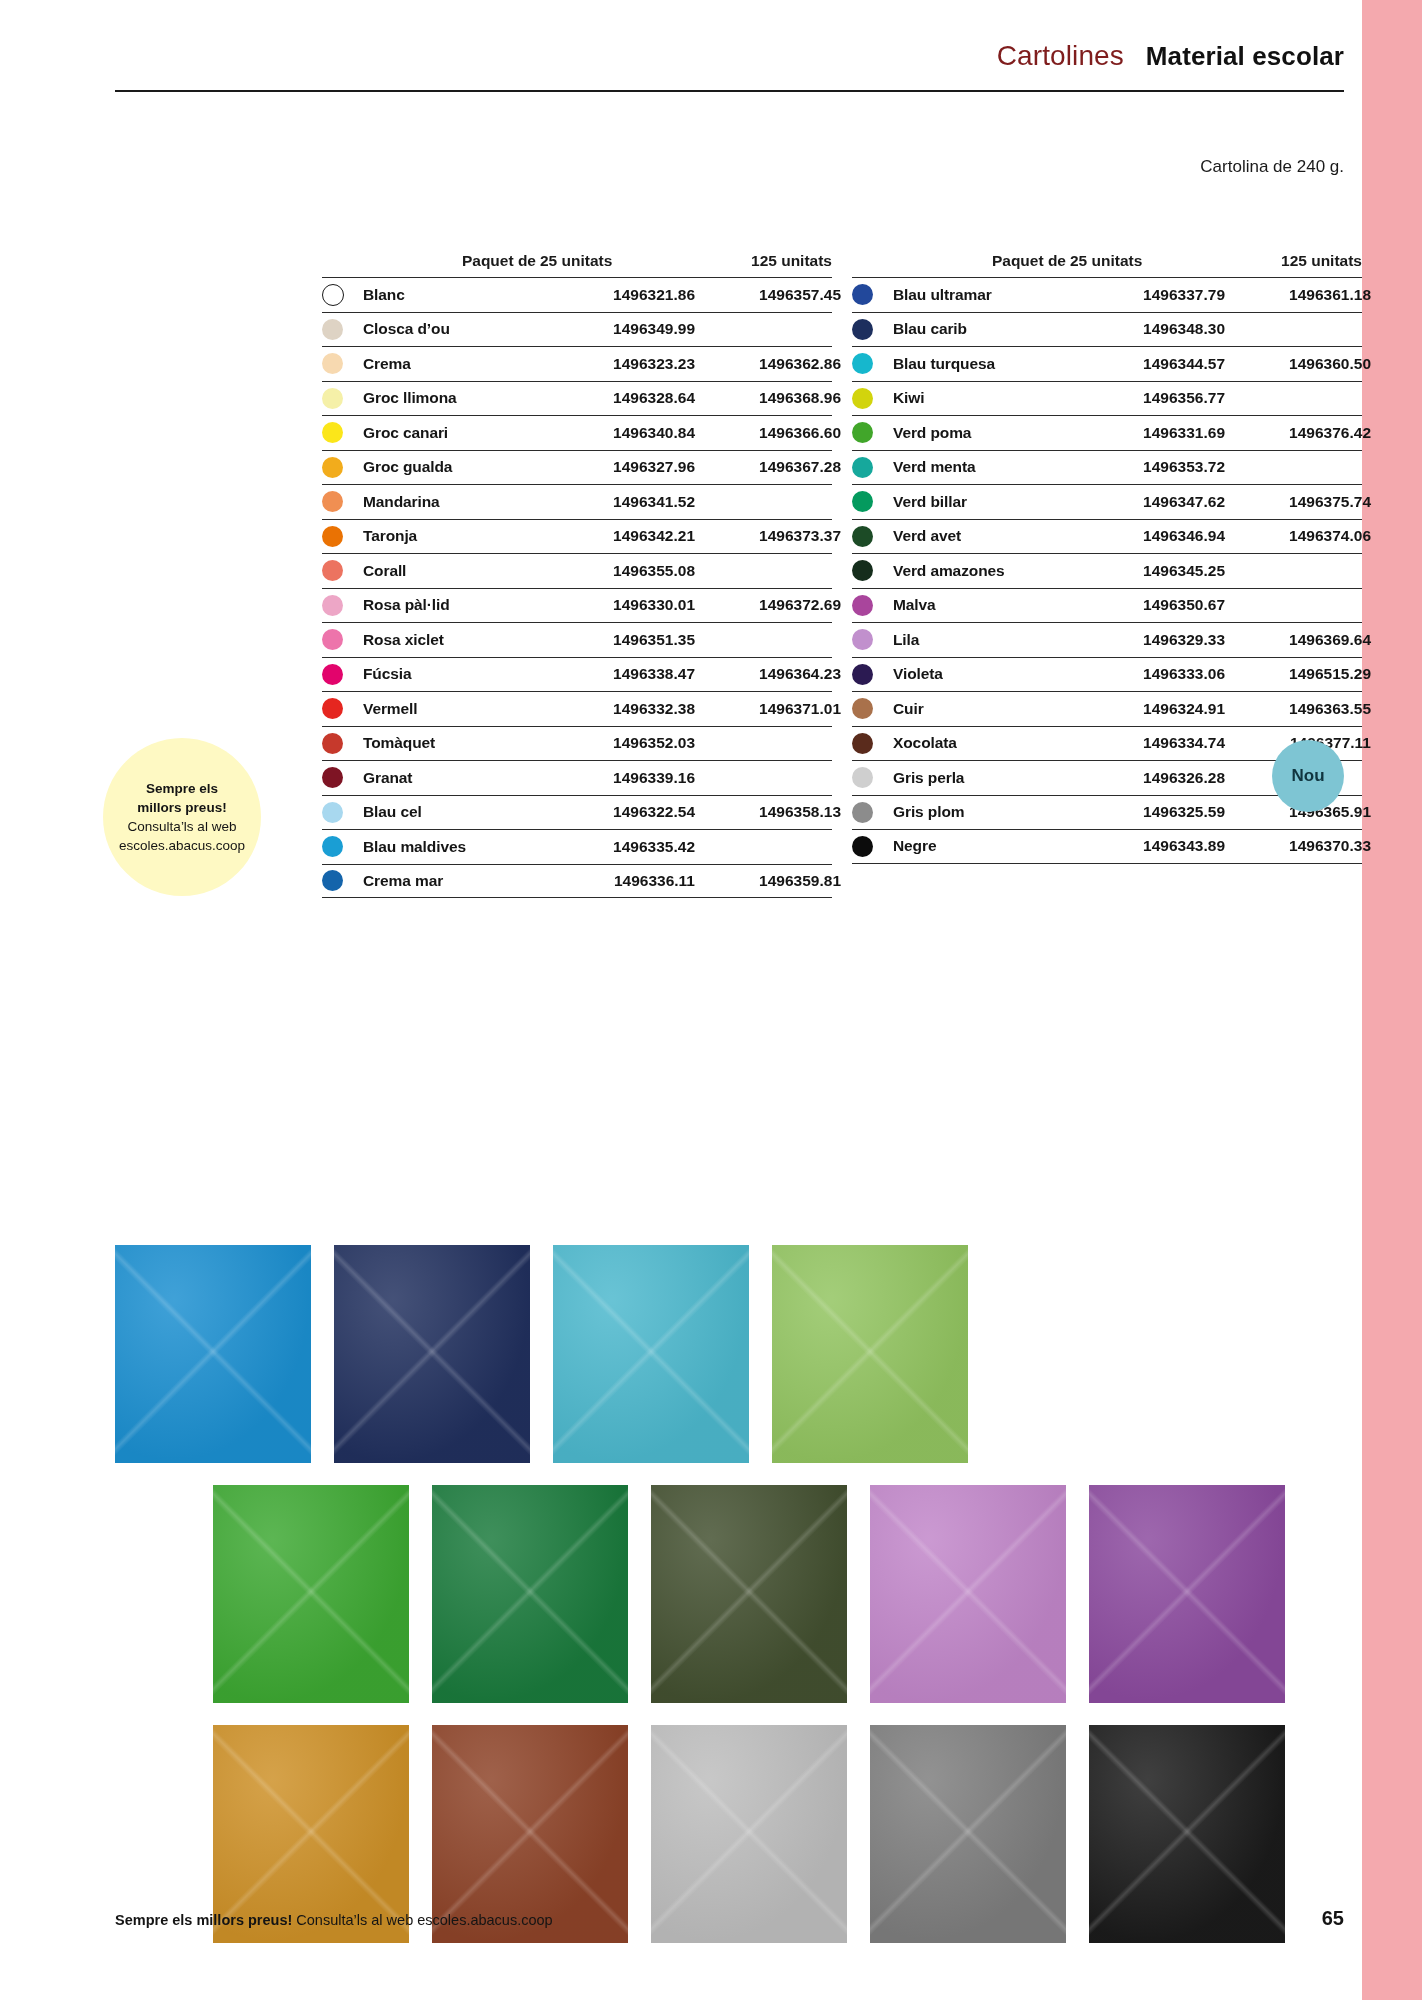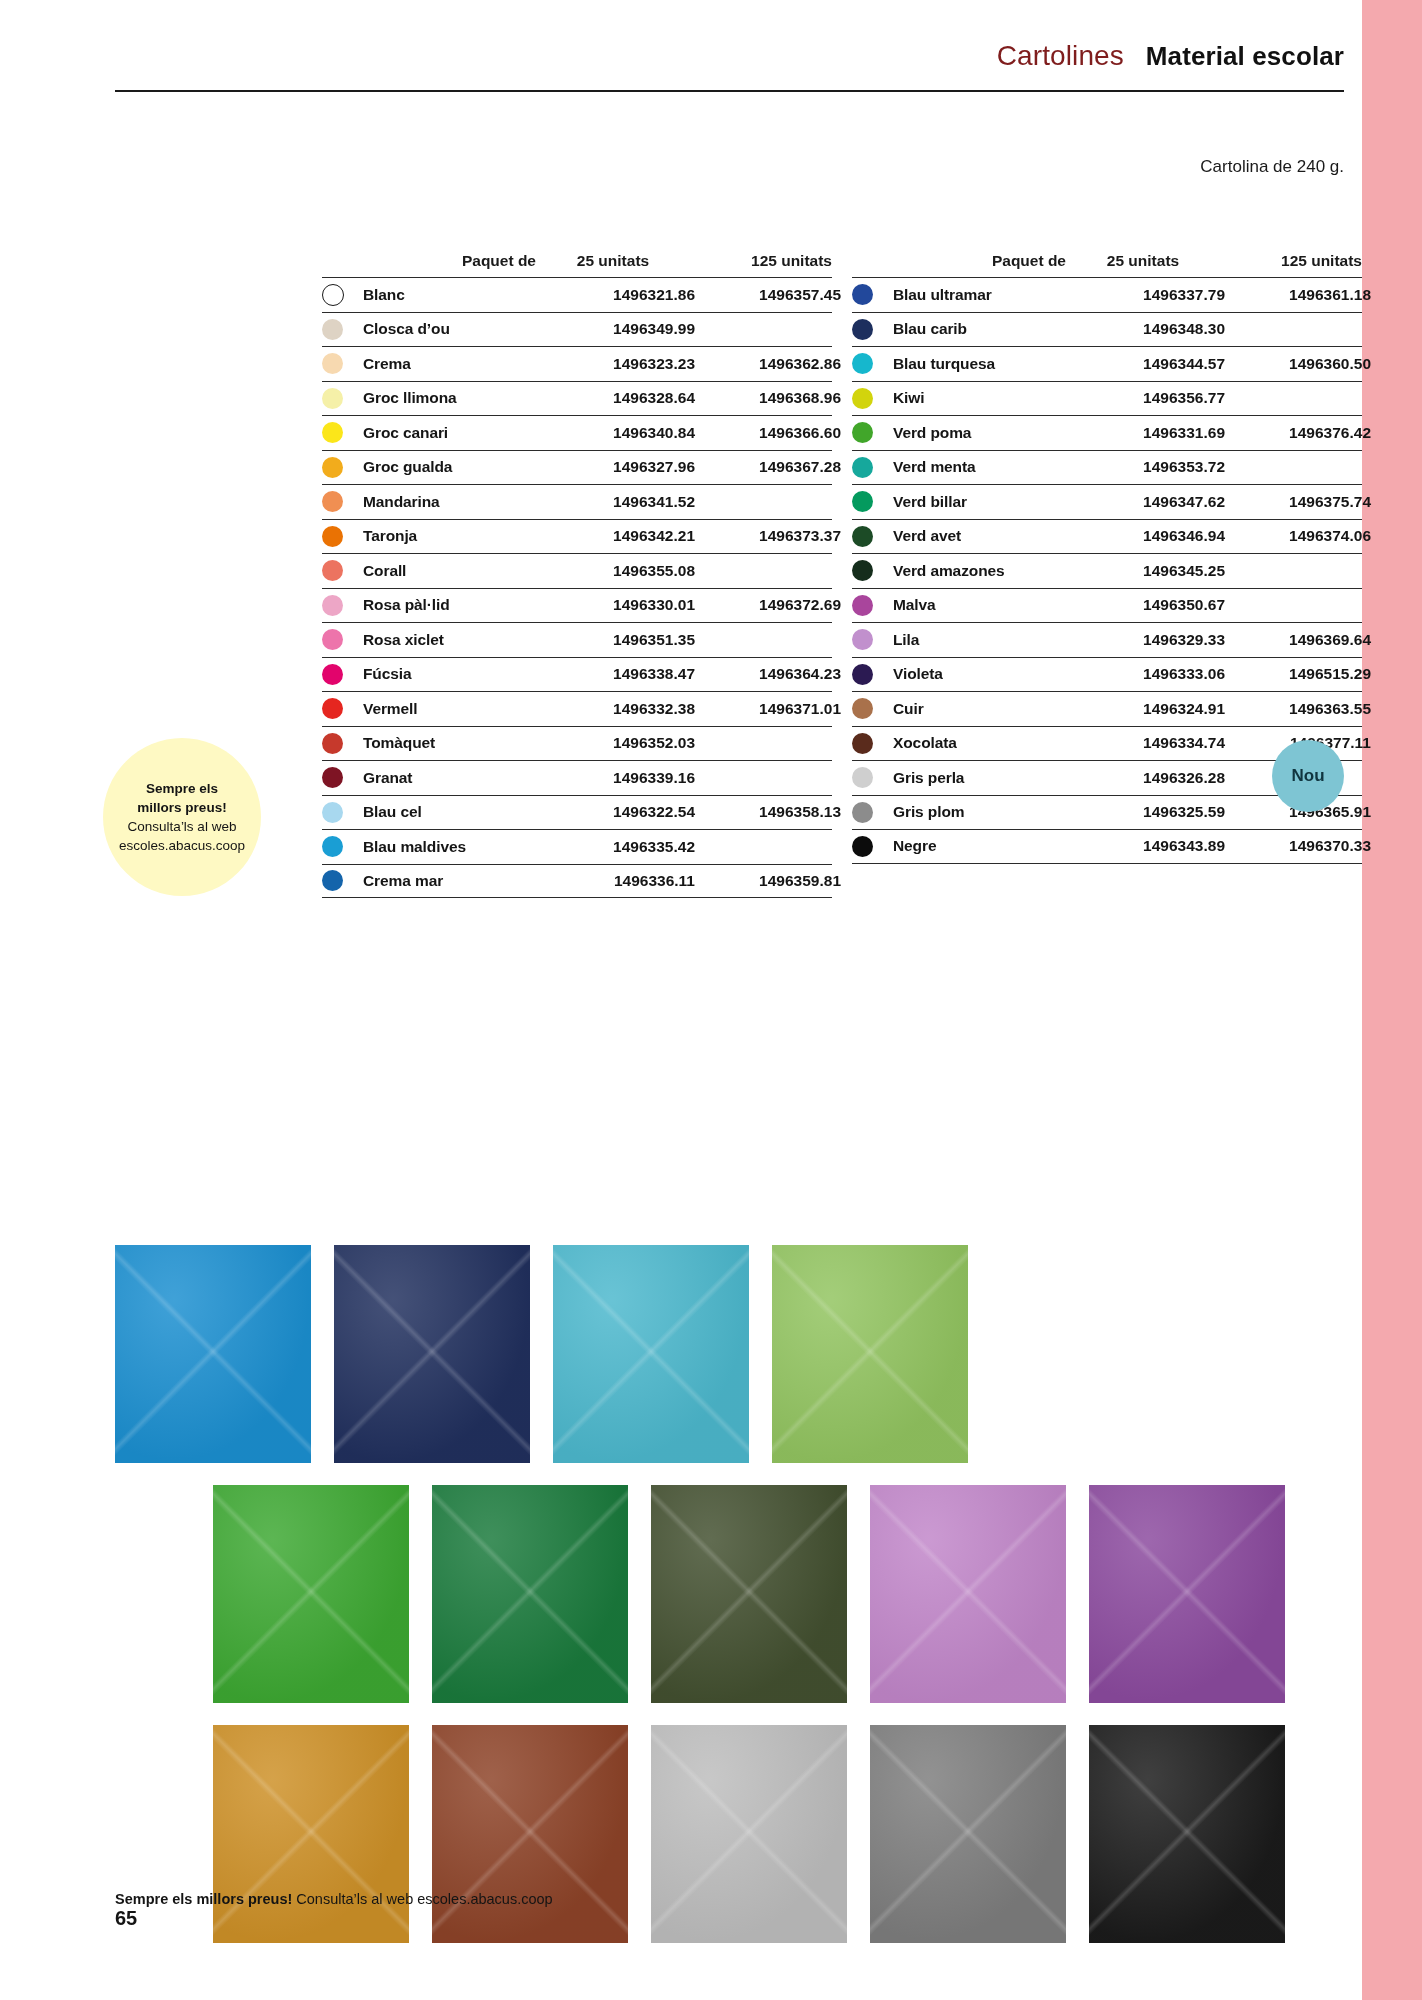--- a/index.html
+++ b/index.html
@@ -97,21 +97,21 @@
     padding-bottom: 7px;
   }
   .th {
     font-size: 15.5px;
     font-weight: 700;
     color: #1a1a1a;
     white-space: nowrap;
   }
   .col-swatch { width: 26px; flex: 0 0 26px; }
   .col-name   { width: 192px; flex: 0 0 192px; }
-  .col-p25    { width: 146px; flex: 0 0 146px; text-align: center; }
+  .col-p25    { width: 146px; flex: 0 0 146px; text-align: left; }
   .col-p125   { width: 146px; flex: 0 0 146px; text-align: right; }
   .thead .col-name { text-align: right; padding-right: 4px; }
 
   .trow {
     display: flex;
     align-items: center;
     height: 34.5px;
     border-top: 1.6px solid #2b2b2b;
   }
   .trow:last-child { border-bottom: 1.6px solid #2b2b2b; }
@@ -214,21 +214,20 @@
   }
 
   
   .footer {
     position: absolute;
     left: 115px; bottom: 70px;
     right: 78px;
     display: flex;
     align-items: baseline;
     justify-content: space-between;
-    flex-direction: column;
   }
   .footer-note {
     font-size: 14.5px;
     color: #141414;
     font-weight: 400;
   }
   .footer-note b { font-weight: 700; }
   .page-number {
     font-size: 20px;
     font-weight: 700;

